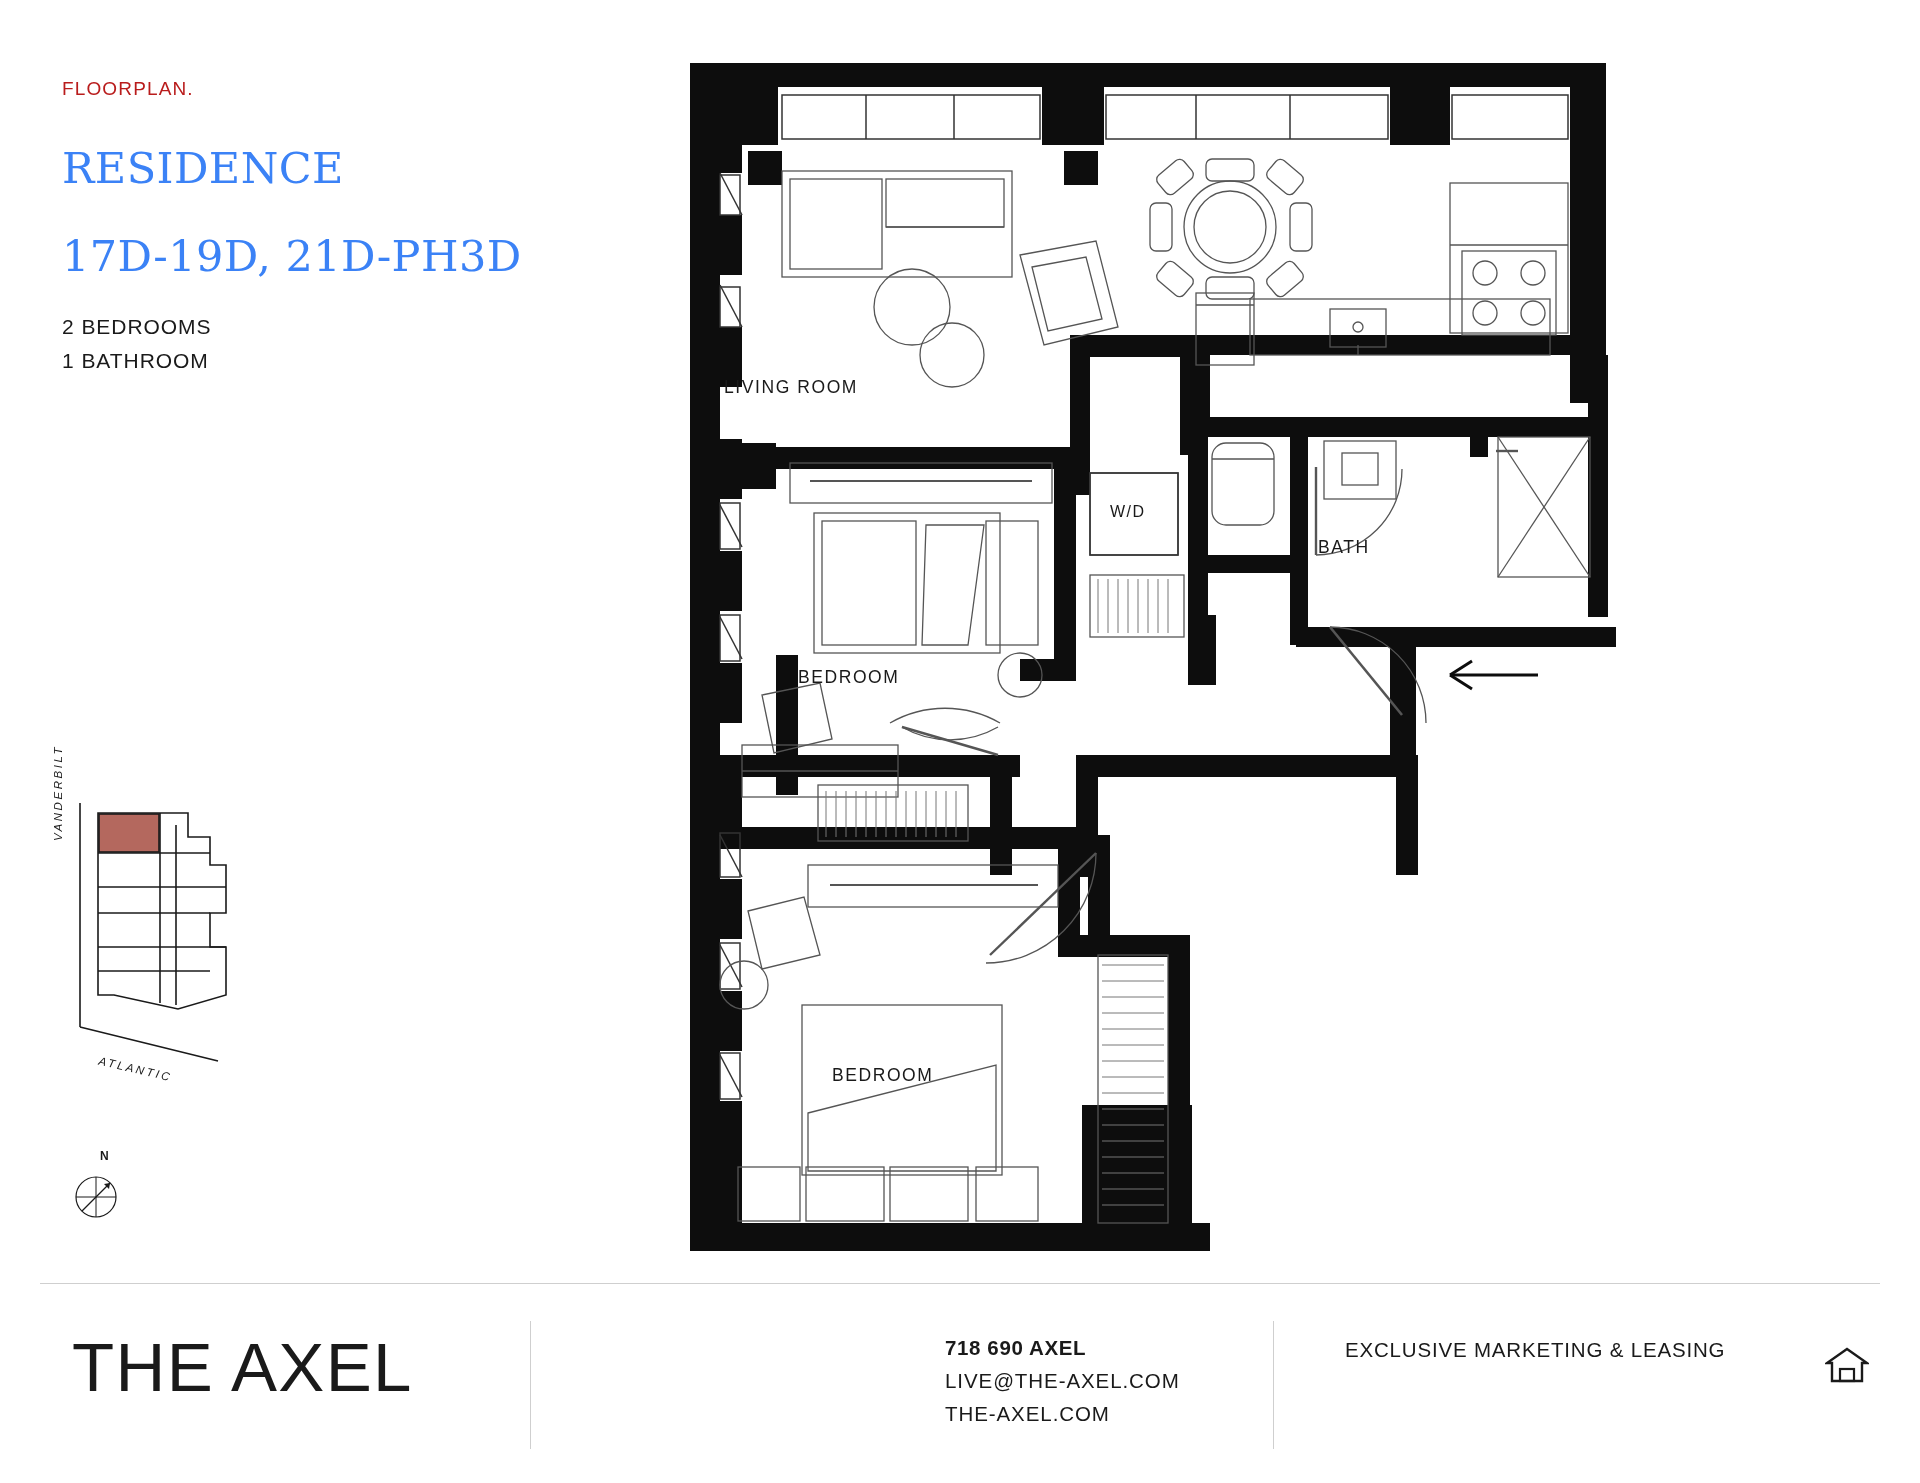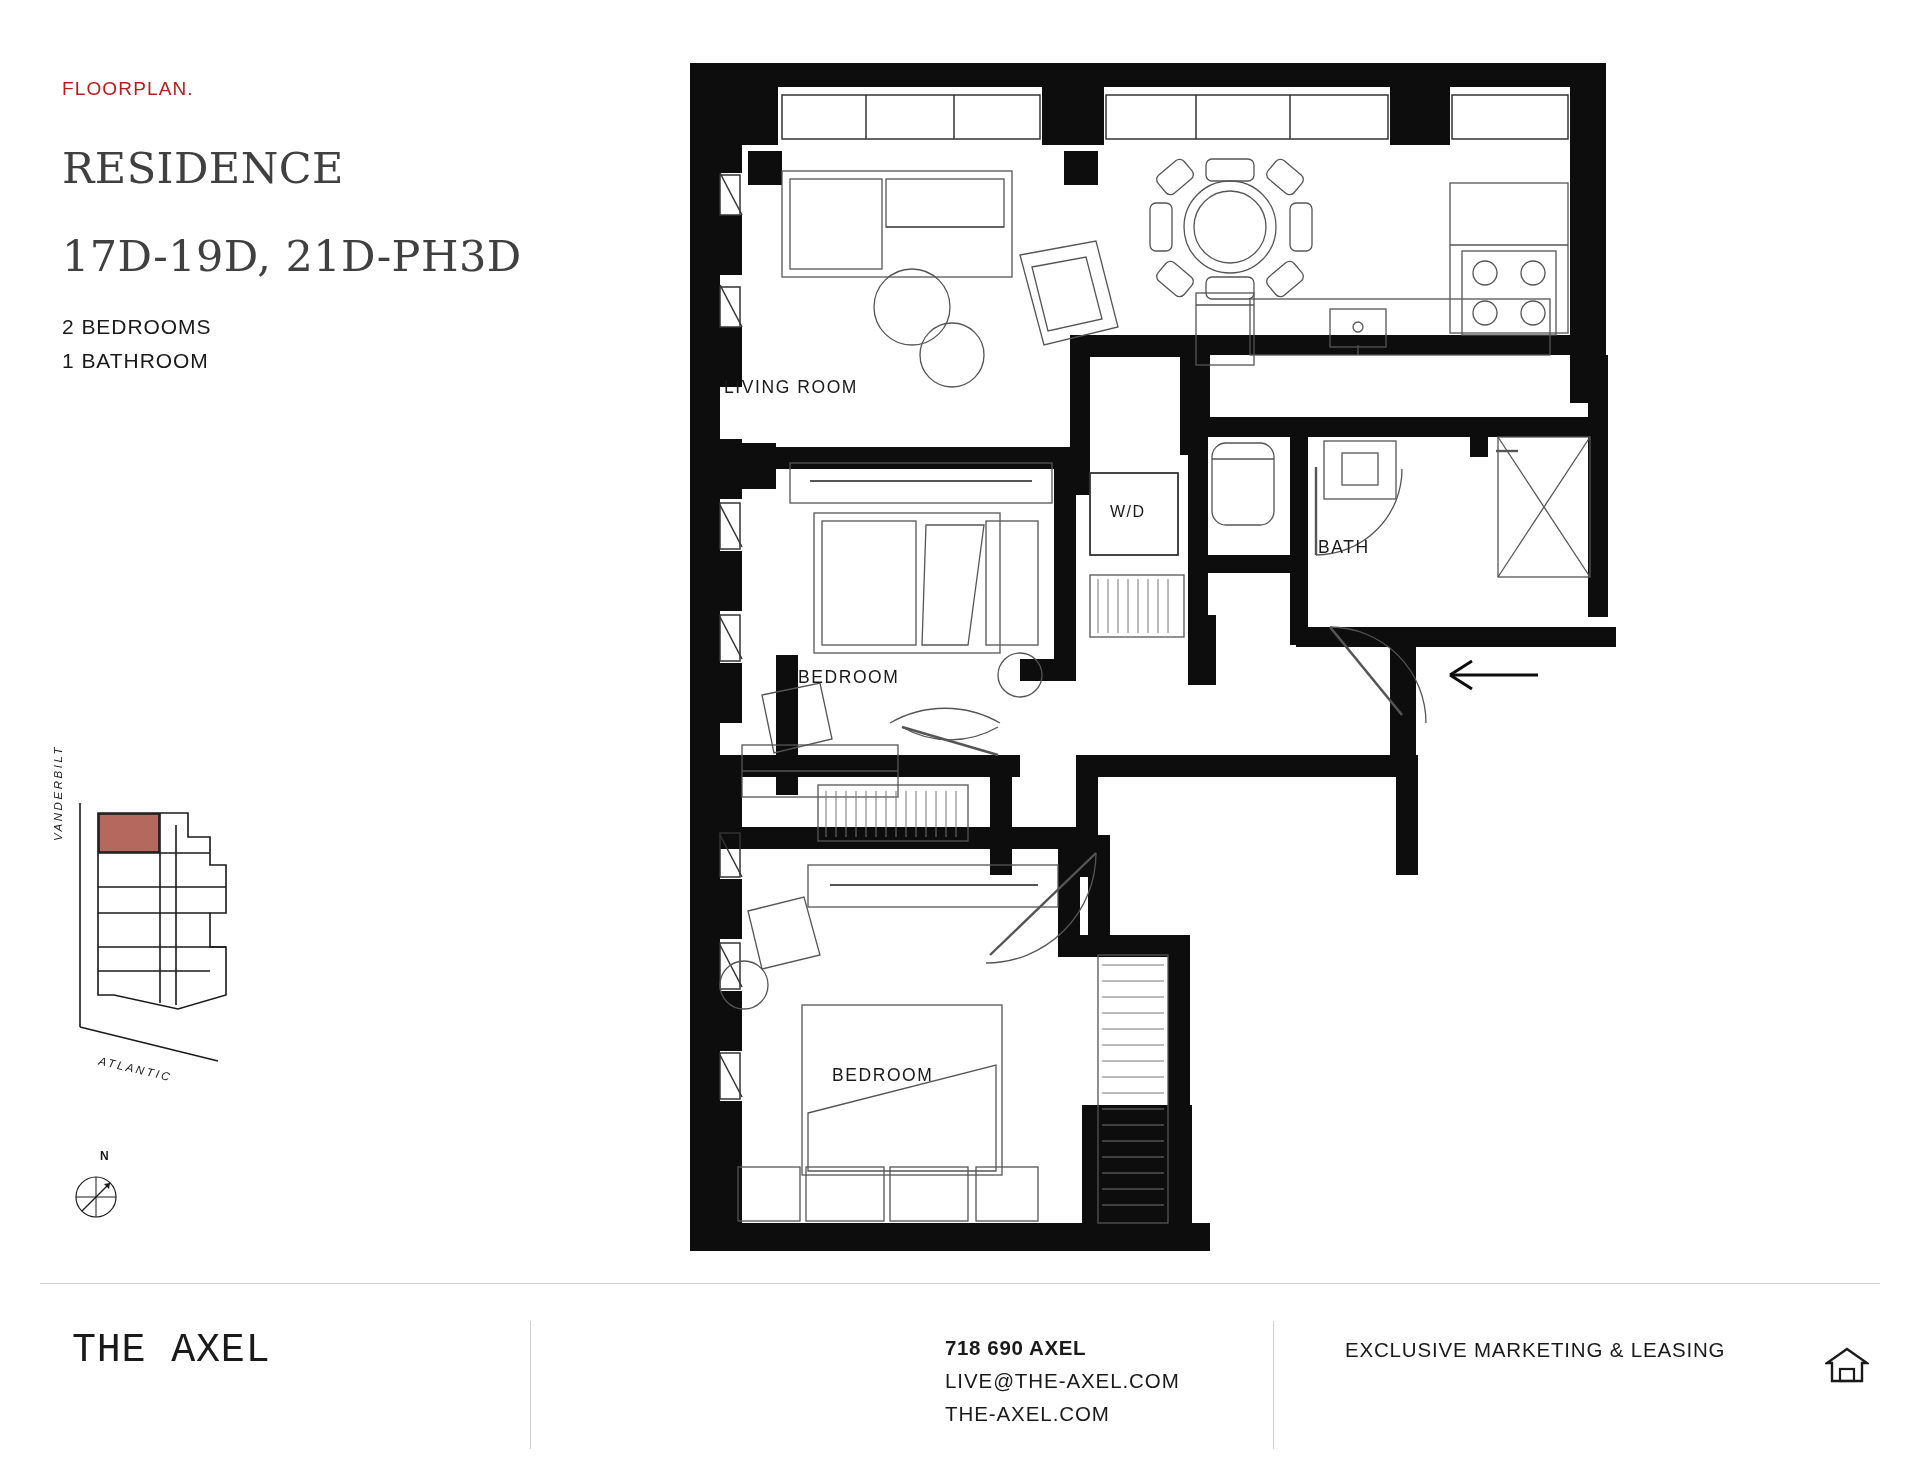--- a/index.html
+++ b/index.html
@@ -26,21 +26,21 @@
     width: 470px;
   }
   .kicker {
     font-size: 19px;
     letter-spacing: 0.06em;
     color: #b91c1c;
     margin-bottom: 42px;
   }
   .res-title {
     font-family: "DejaVu Serif", serif;
-    color: #404040;
+    color: #3b82f6;
     font-size: 43px;
     line-height: 1.22;
     letter-spacing: 0.01em;
     font-weight: 400;
   }
   .res-title .line2 { display: block; margin-top: 36px; }
   .specs {
     margin-top: 27px;
     font-size: 21px;
     line-height: 1.62;
@@ -123,22 +123,22 @@
     position: absolute;
     left: 0;
     top: 1283px;
     width: 1920px;
     height: 200px;
   }
   .brand {
     position: absolute;
     left: 72px;
     top: 45px;
-    font-family: Liberation Mono, monospace;
-    font-size: 40px;
+    font-family: Liberation Sans, sans-serif;
+    font-size: 69px;
     letter-spacing: 0.02em;
     color: #1a1a1a;
     white-space: nowrap;
   }
   .divider {
     position: absolute;
     width: 1px;
     background: #cfcfcf;
   }
   .divider.d1 { left: 530px; top: 38px; height: 128px; }

